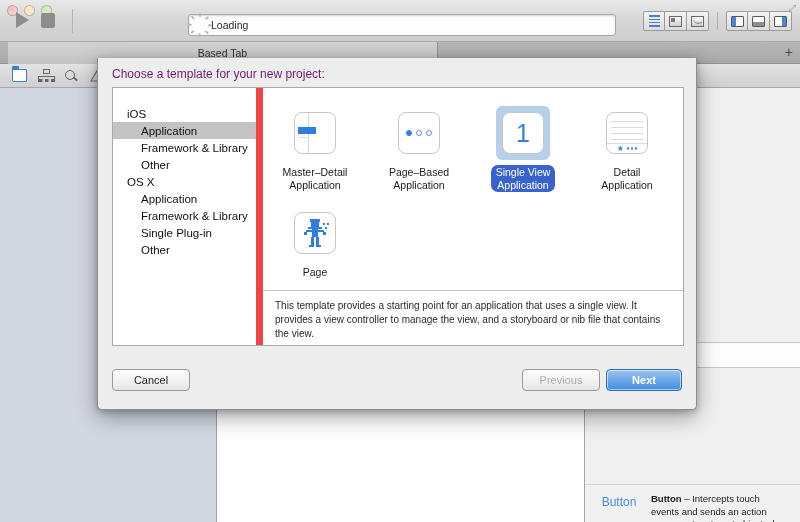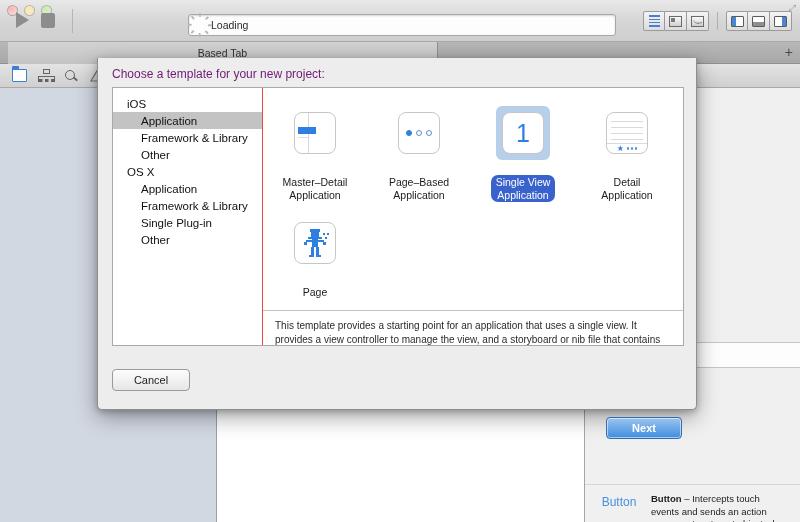--- a/index.html
+++ b/index.html
@@ -174,21 +174,21 @@
     position: absolute; left: 14px; top: 9px;
     font-size: 12px; color: #701a75; font-weight: normal;
   }
   .sheet-body {
     position: absolute; left: 14px; top: 29px; width: 572px; height: 259px;
     background: #ffffff; border: 1px solid #a9a9a9;
     display: flex; overflow: hidden;
   }
   .sheet-side {
     width: 150px; flex: 0 0 150px; background: #ffffff;
-    border-right: 1px solid #ef4444; padding-top: 7px;
+    border-right: 7px solid #ef4444; padding-top: 17px;
   }
   .grp { font-size: 11.5px; color: #111; padding: 2.5px 0 2.5px 14px; }
   .itm { font-size: 11.5px; color: #111; padding: 2.5px 0 2.5px 28px; }
   .itm.sel { background: #c3c3c3; }
 
   .sheet-main { flex: 1; display: flex; flex-direction: column; }
   .tpl-grid {
     flex: 1; padding: 14px 0 0 0;
     display: flex; flex-wrap: wrap; align-content: flex-start;
     background: #fff;
@@ -196,21 +196,21 @@
   .tpl {
     width: 100px; margin: 0 2px 10px 2px; padding-top: 4px;
     display: flex; flex-direction: column; align-items: center;
   }
   .tpl-iconwrap {
     width: 54px; height: 54px; border-radius: 6px;
     display: flex; align-items: center; justify-content: center;
   }
   .tpl.selected .tpl-iconwrap { background: #b7cfe9; }
   .tpl-label {
-    margin-top: 15px; font-size: 10.5px; line-height: 12.5px;
+    margin-top: 5px; font-size: 10.5px; line-height: 12.5px;
     text-align: center; color: #1b1b1b; padding: 1px 5px; border-radius: 7px;
   }
   .tpl.selected .tpl-label { background: #3a62cc; color: #fff; }
 
   .icon-box {
     width: 42px; height: 42px; border-radius: 8px; background: #fff;
     border: 1px solid #c6c6c6; position: relative; overflow: hidden;
   }
   
   .ic-md::before { content:''; position:absolute; left:13px; top:0; bottom:0; width:1px; background:#d8d8d8; }
@@ -249,21 +249,20 @@
     border: 1px solid #9a9a9a; background: linear-gradient(to bottom,#fdfdfd,#e6e6e6);
     color: #1d1d1d; box-shadow: 0 1px 0 rgba(255,255,255,.6) inset;
   }
   .btn.cancel { left: 14px; top: 16px; width: 78px; }
   .btn.prev { right: 96px; top: 16px; width: 78px; color: #aeaeae; }
   .btn.next {
     right: 14px; top: 16px; width: 76px;
     background: linear-gradient(to bottom,#9cc4ef,#3f8de0);
     border: 1px solid #2f6fae; color: #fff; font-weight: bold;
     box-shadow: 0 0 0 1px rgba(255,255,255,.55) inset;
-    margin-top: 48px;
   }
 </style>
 </head>
 <body>
 
 <div class="app">
 
   <div class="navigator-pane"></div>
   <div class="editor-pane"></div>
 
@@ -479,17 +478,18 @@
         </div>
 
         <div class="desc">
           <div class="desc-text">This template provides a starting point for an application that uses a single view. It provides a view controller to manage the view, and a storyboard or nib file that contains the view.</div>
         </div>
       </div>
     </div>
 
     <div class="sheet-footer">
       <div class="btn cancel">Cancel</div>
+      <div class="btn prev">Previous</div>
       <div class="btn next">Next</div>
     </div>
   </div>
 
 </div>
 
 </body></html>

